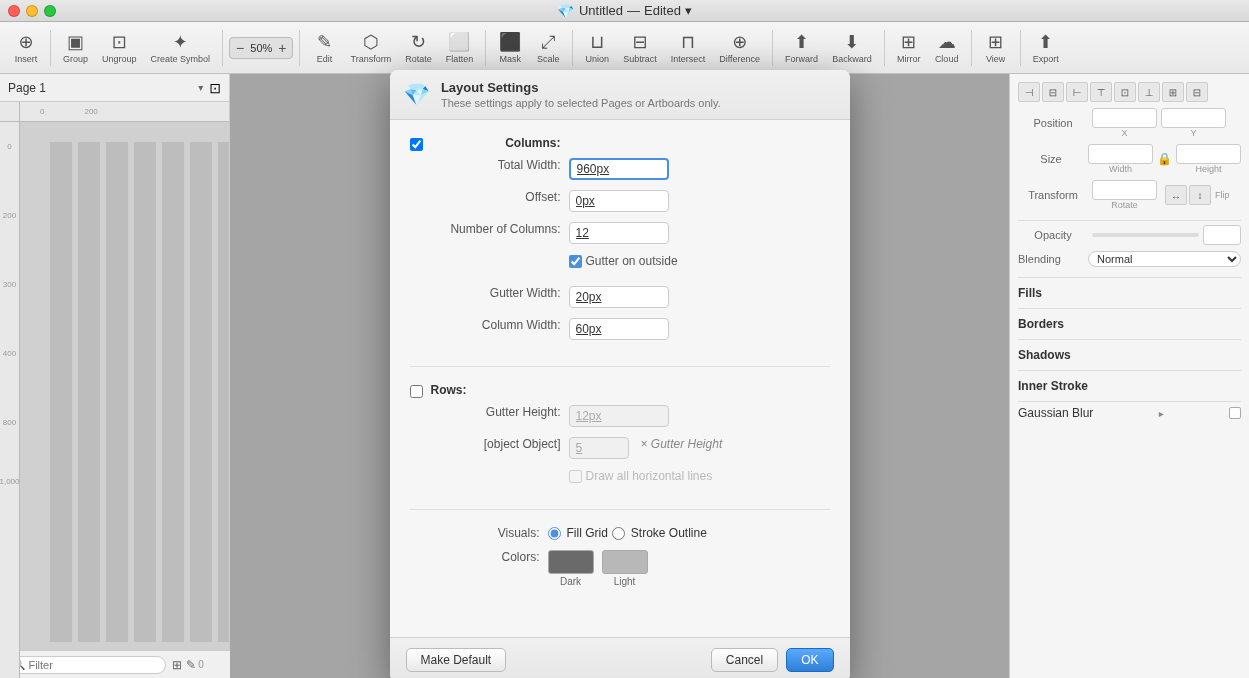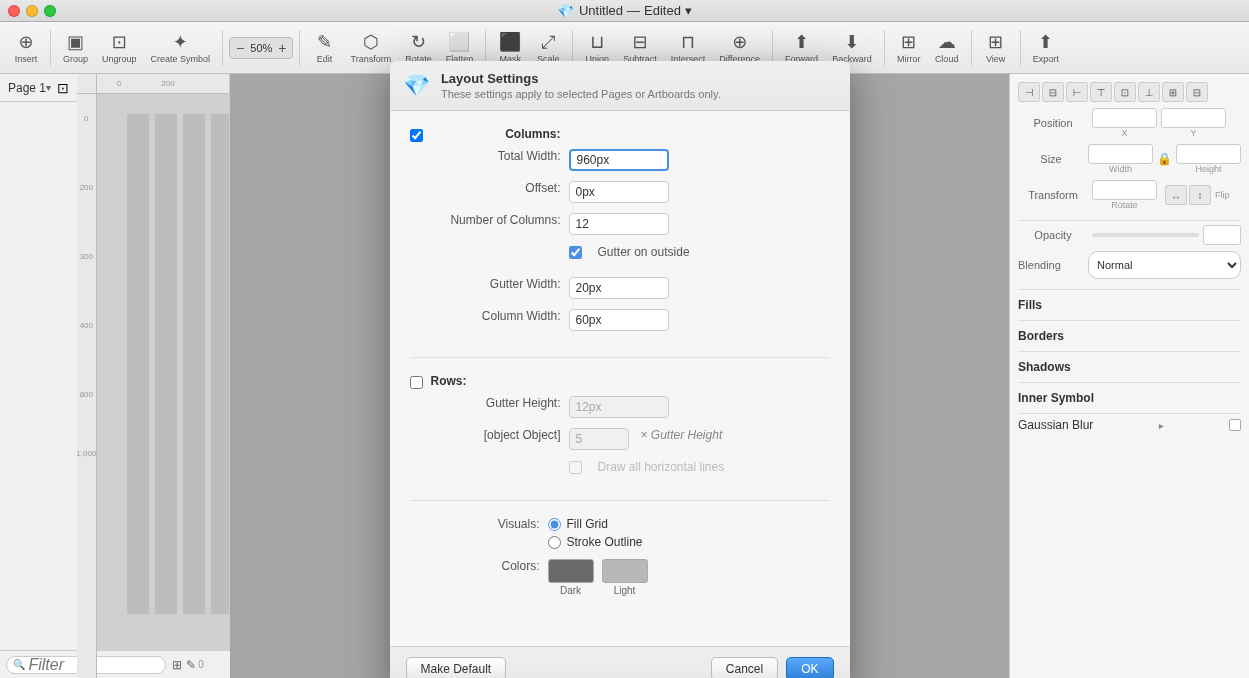--- a/index.html
+++ b/index.html
@@ -98,21 +98,21 @@
       display: flex;
       height: calc(678px - 22px - 52px);
     }
 
     
     .left-sidebar {
       width: 230px;
       background: #f0f0f0;
       border-right: 1px solid #ccc;
       display: flex;
-      flex-direction: row;
+      flex-direction: column;
     }
     .page-header {
       display: flex;
       align-items: center;
       padding: 4px 8px;
       border-bottom: 1px solid #ccc;
       background: #f0f0f0;
       height: 28px;
     }
     .page-title-text {
@@ -176,24 +176,23 @@
       background: white;
       border: 1px solid #ccc;
       border-radius: 10px;
       padding: 2px 6px;
       width: 160px;
       height: 18px;
     }
     .search-icon { font-size: 10px; color: #888; margin-right: 3px; }
     .search-input {
       border: none; outline: none;
-      font-size: 16px; color: #333;
+      font-size: 11px; color: #333;
       background: transparent;
       width: 110px;
-      font-style: italic;
     }
 
     
     .right-panel {
       width: 240px;
       background: #f5f5f5;
       border-left: 1px solid #ccc;
       display: flex;
       flex-direction: column;
       padding: 8px;
@@ -279,21 +278,21 @@
       align-items: center;
       margin-bottom: 6px;
     }
     .blending-label {
       font-size: 11px;
       color: #666;
       width: 70px;
     }
     .blending-select {
       flex: 1;
-      height: 28px;
+      height: 16px;
       font-size: 11px;
       border: 1px solid #ccc;
       border-radius: 10px;
       background: white;
       color: #333;
       padding: 0 4px;
     }
     .section-header {
       font-size: 12px;
       font-weight: 600;
@@ -372,50 +371,51 @@
     .modal-input {
       border: 1px solid #ccc;
       border-radius: 4px;
       background: white;
       height: 22px;
       width: 100px;
       font-size: 12px;
       padding: 0 6px;
       color: #333;
       outline: none;
+      text-decoration: underline;
     }
     .modal-input-active {
       border: 2px solid #4a90e2;
       background: white;
     }
     .modal-checkbox {
       display: flex;
       align-items: center;
-      gap: 16px;
+      gap: 4px;
       font-size: 12px;
       color: #555;
     }
     .modal-checkbox input[type="checkbox"] {
       accent-color: #4a90e2;
       width: 13px; height: 13px;
     }
     .modal-section-check {
       display: flex;
       align-items: flex-start;
       gap: 8px;
     }
     .section-check-box {
       margin-top: 2px;
     }
     .section-fields {
       flex: 1;
     }
     .radio-group {
       display: flex;
-      flex-direction: column;
+      flex-direction: row;
       gap: 4px;
     }
     .radio-item {
       display: flex;
       align-items: center;
       gap: 6px;
       font-size: 12px;
       color: #333;
     }
     .radio-item input[type="radio"] {
@@ -840,21 +840,21 @@
 
     <div class="section-header">Fills</div>
     <div class="panel-divider"></div>
 
     <div class="section-header">Borders</div>
     <div class="panel-divider"></div>
 
     <div class="section-header">Shadows</div>
     <div class="panel-divider"></div>
 
-    <div class="section-header">Inner Symbol</div>
+    <div class="section-header">Inner Stroke</div>
     <div class="panel-divider"></div>
 
     <div class="gaussian-row">
       <span class="gaussian-label">Gaussian Blur</span>
       <span style="font-size:10px;color:#888;">▸</span>
       <div class="checkbox-small"></div>
     </div>
   </div>
 </div>
 

